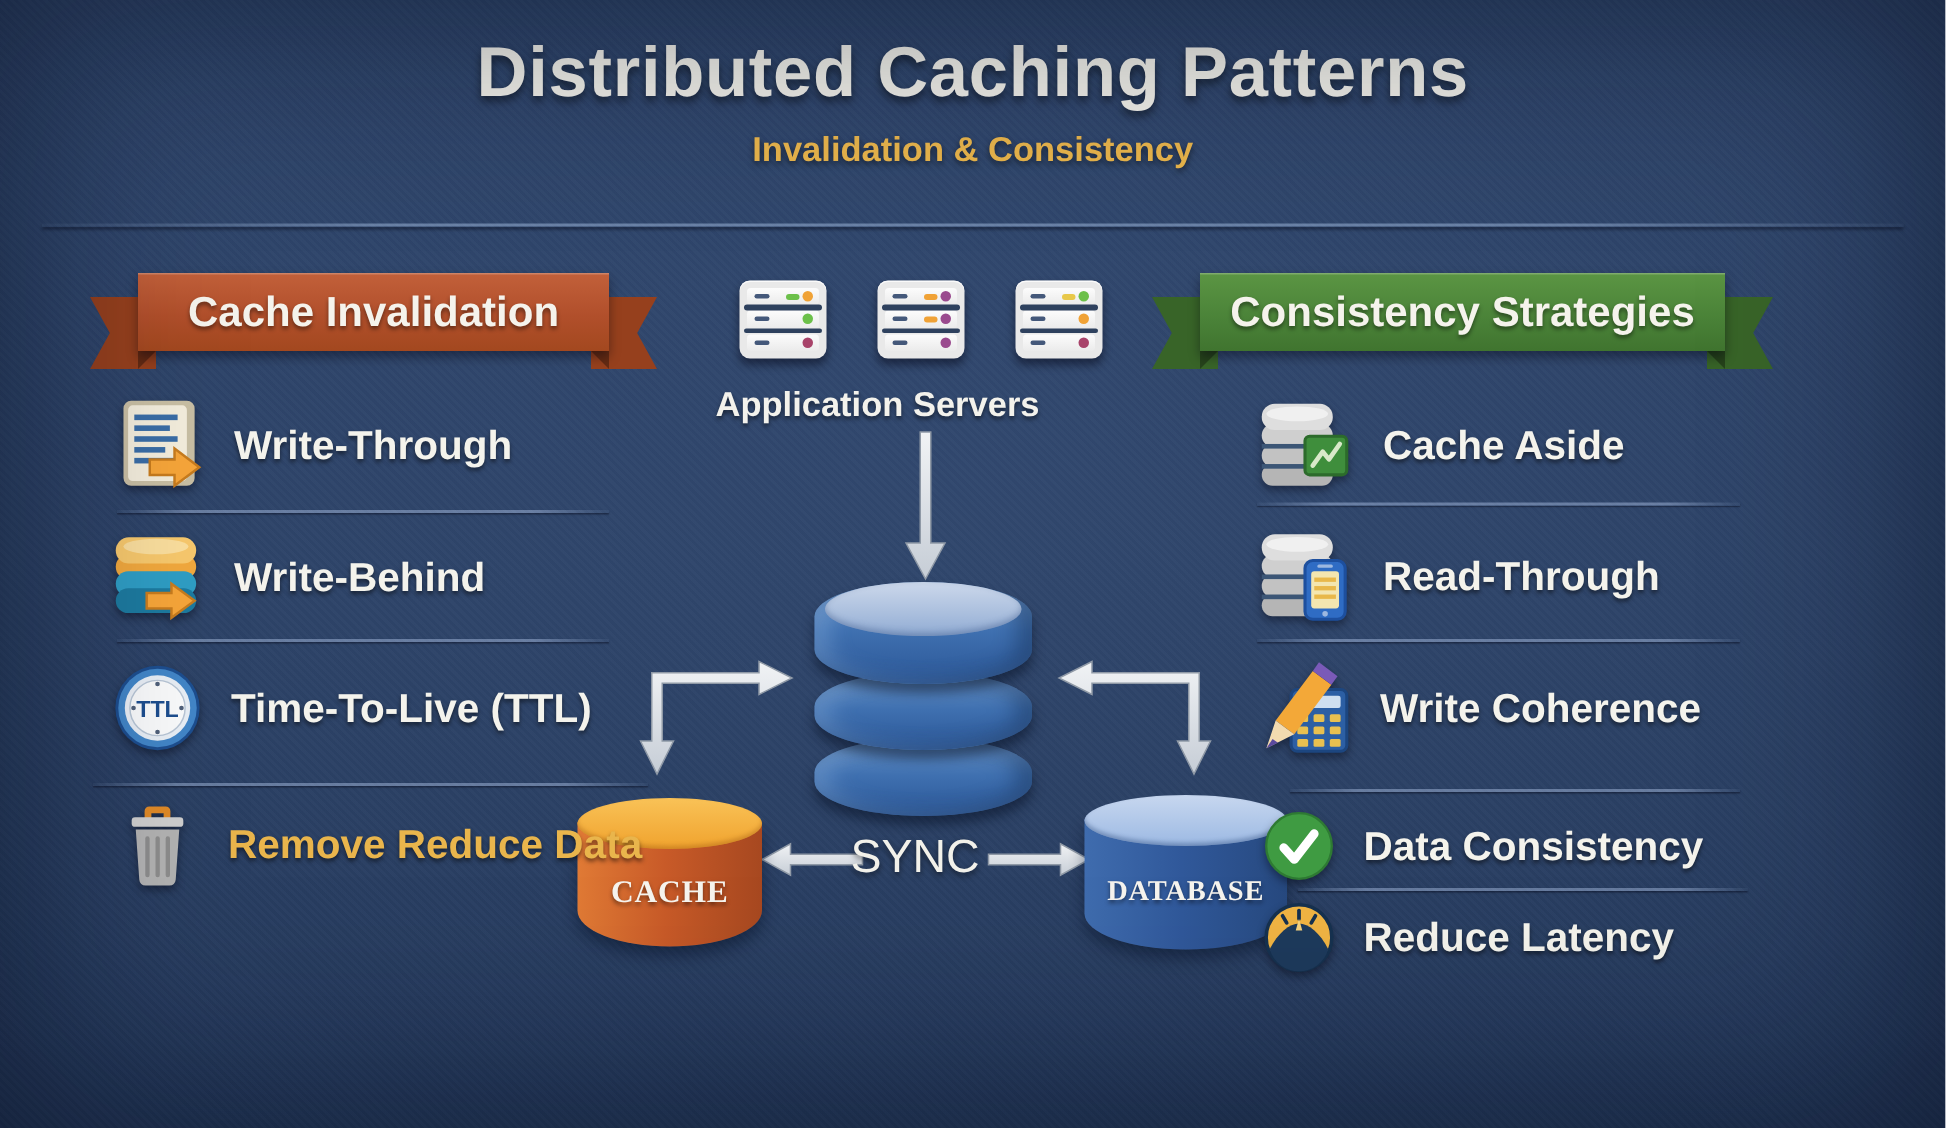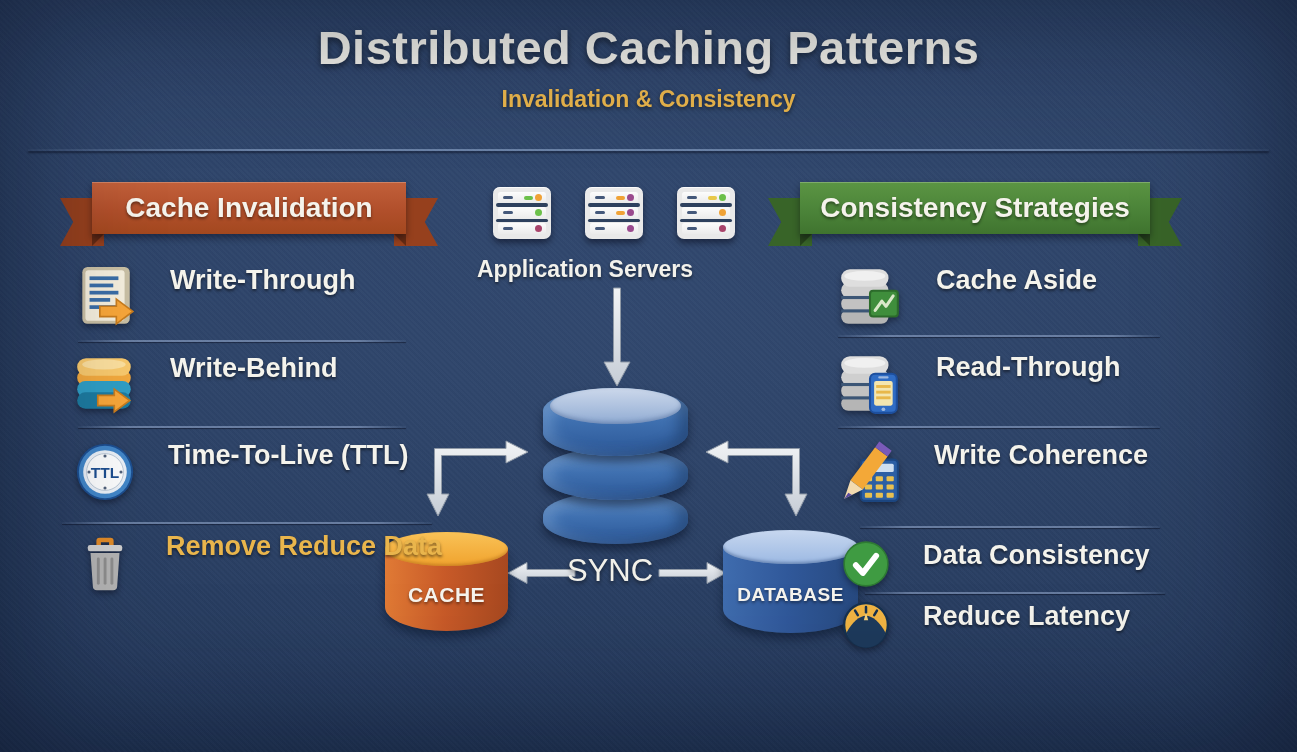--- a/index.html
+++ b/index.html
@@ -94,37 +94,37 @@
   .db-center .cap { position:absolute; top:0; left:7px; width:131px; height:36px; border-radius:50%; z-index:4;
     background:linear-gradient(180deg,#ccd8eb 0%,#a9bedd 60%,#90abd3 100%);
     box-shadow:inset 0 -2px 4px rgba(40,70,120,.35); }
 
   .cyl { position:absolute; z-index:4; }
   .cyl .cbody { position:absolute; top:16px; left:0; right:0; bottom:0;
     border-radius:0 0 50% 50% / 0 0 24px 24px;
     display:flex; align-items:center; justify-content:center;
     box-shadow:0 6px 10px rgba(5,15,35,.45); }
   .cyl .ctop { position:absolute; top:0; left:0; right:0; height:34px; border-radius:50%; }
-  .cyl .clabel { font-weight:bold; color:#f6f4ee; text-shadow:0 2px 3px rgba(0,0,0,.45); letter-spacing:.5px; margin-top:10px; }
+  .cyl .clabel { font-weight:bold; color:#f6f4ee; text-shadow:0 2px 3px rgba(0,0,0,.45); letter-spacing:.5px; margin-top:10px;font-family:Liberation Serif, serif; }
 
   .cyl.cache { left:385px; top:532px; width:123px; height:99px; }
   .cyl.cache .cbody { background:linear-gradient(90deg,#e07a35 0%,#c85a28 48%,#a74820 100%); }
   .cyl.cache .ctop  { background:linear-gradient(180deg,#f9c257 0%,#f0a32e 100%); box-shadow:inset 0 -2px 3px rgba(160,90,20,.4); }
   .cyl.cache .clabel { font-size:21px; }
 
   .cyl.database { left:723px; top:530px; width:135px; height:103px; }
   .cyl.database .cbody { background:linear-gradient(90deg,#3f6cae 0%,#30589a 48%,#27497f 100%); }
   .cyl.database .ctop  { background:linear-gradient(180deg,#c7d7ef 0%,#9cb9e3 100%); box-shadow:inset 0 -2px 3px rgba(40,70,120,.4); }
   .cyl.database .clabel { font-size:19px; }
 
   .sync-label { position:absolute; left:567px; top:553px; width:100px; text-align:left; z-index:3;
     font-size:31px; font-weight:normal; color:#f2f1ea; text-shadow:0 2px 4px rgba(0,0,0,.55); }
 
   
-  .row { position:absolute; display:flex; gap:32px; z-index:5; }
+  .row { position:absolute; display:flex; align-items:center; gap:18px; z-index:5; }
   .row .ic { flex:0 0 auto; display:flex; align-items:center; justify-content:center;
              filter:drop-shadow(0 3px 3px rgba(0,0,10,.4)); }
   .row .label { font-size:27px; font-weight:bold; color:#f4f3ec; text-shadow:0 2px 3px rgba(0,0,0,.5); white-space:nowrap; }
   .row .label.gold { color:#e9b54c; }
 
   .hr { position:absolute; height:2px; z-index:3;
     background:linear-gradient(90deg, rgba(180,205,240,.04), rgba(185,205,240,.42) 15%, rgba(185,205,240,.42) 85%, rgba(180,205,240,.04));
     box-shadow:0 1px 1px rgba(0,0,15,.4); }
 </style>
 </head>

